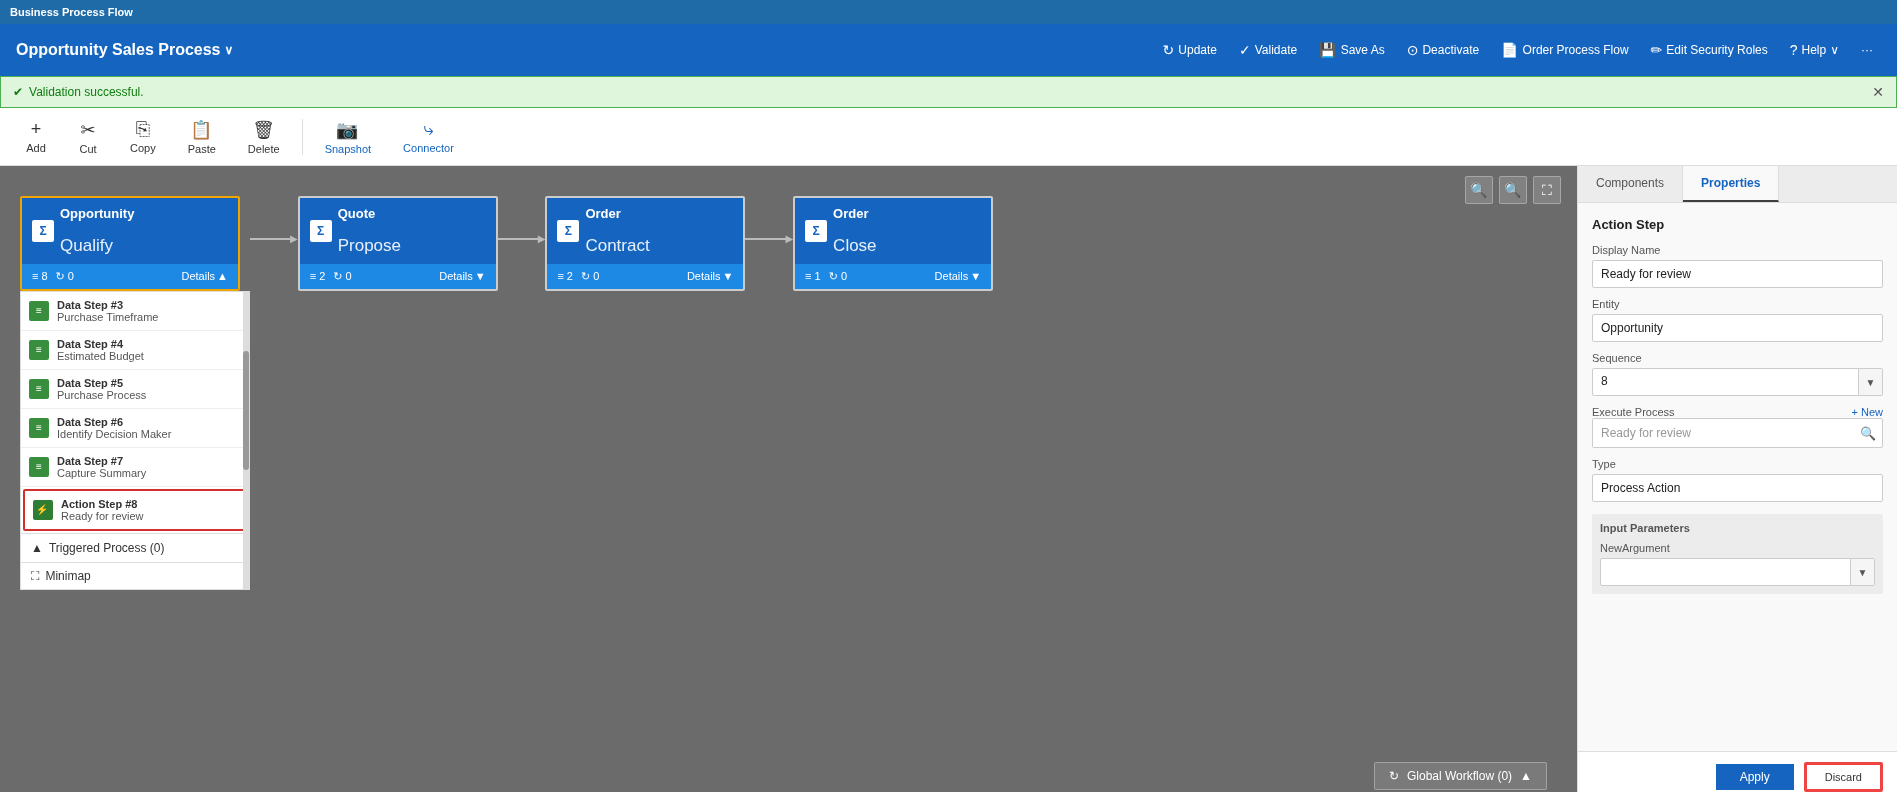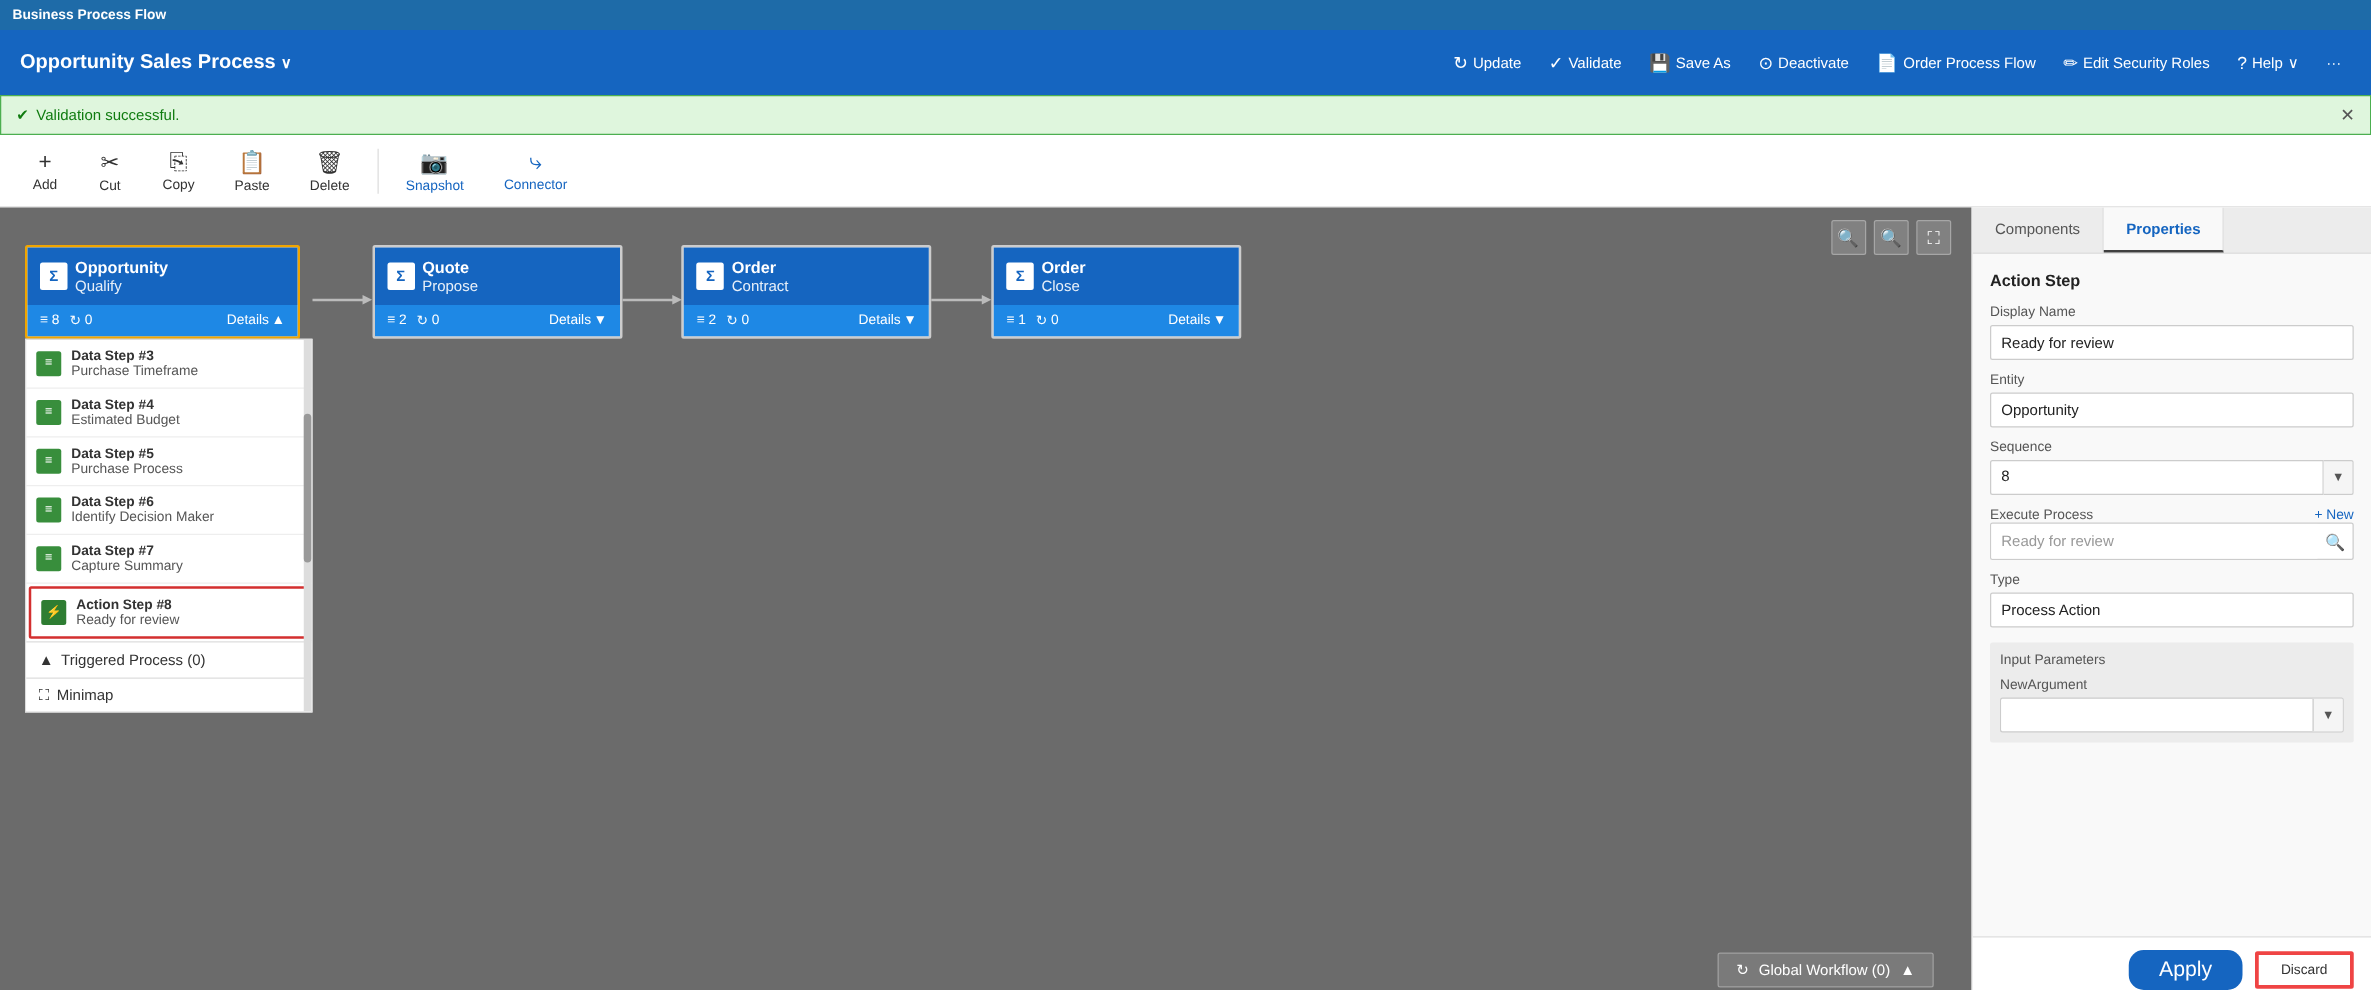--- a/index.html
+++ b/index.html
@@ -175,21 +175,21 @@
       width: 22px;
       height: 22px;
       display: flex;
       align-items: center;
       justify-content: center;
       border-radius: 2px;
       font-size: 12px;
       font-weight: bold;
     }
     .flow-node-title { line-height: 1.2; }
-    .flow-node-subtitle { font-size: 12px; font-weight: 400; opacity: 0.9; }
+    .flow-node-subtitle { font-size: 17px; font-weight: 400; opacity: 0.9; margin-top: 14px; }
     .flow-node-footer {
       padding: 6px 10px;
       display: flex;
       align-items: center;
       background: #1e88e5;
       gap: 8px;
     }
     .footer-badge {
       display: flex;
       align-items: center;
@@ -425,21 +425,21 @@
       cursor: pointer;
     }
     .input-parameters-section {
       margin-top: 12px;
       background: #ececec;
       padding: 8px;
       border-radius: 2px;
     }
     .input-parameters-title {
       font-size: 11px;
-      font-weight: 400;
+      font-weight: 700;
       color: #555;
       margin-bottom: 8px;
     }
     .new-argument-label {
       font-size: 11px;
       color: #555;
       margin-bottom: 4px;
     }
     .new-argument-input {
       display: flex;
@@ -477,22 +477,22 @@
       align-items: center;
       justify-content: flex-end;
       gap: 10px;
       background: white;
     }
     .btn-apply {
       background: #1565c0;
       color: white;
       border: none;
       padding: 6px 24px;
-      font-size: 17px;
-      border-radius: 12px;
+      font-size: 12px;
+      border-radius: 0;
       cursor: pointer;
     }
     .btn-discard {
       background: white;
       color: #333;
       border: 3px solid #ef4444;
       padding: 6px 18px;
       font-size: 11px;
       border-radius: 2px;
       cursor: pointer;

